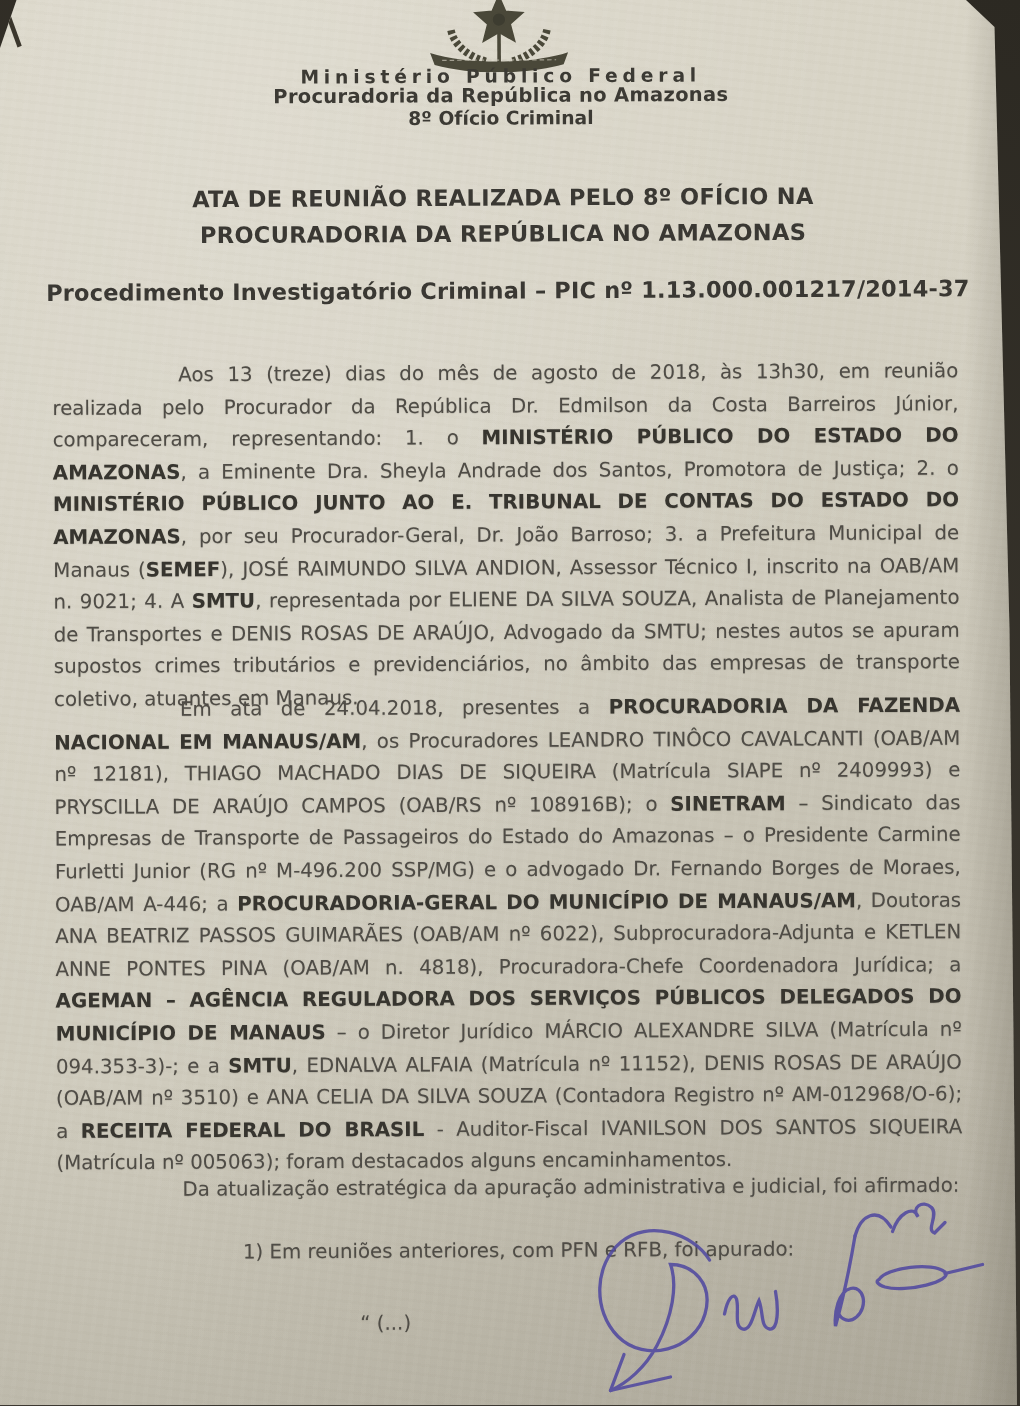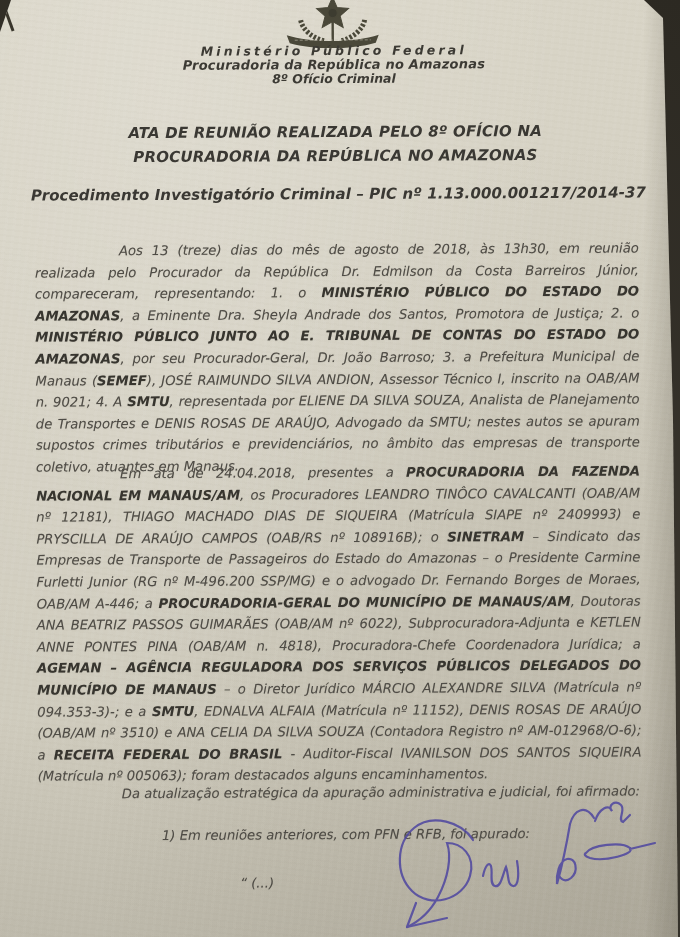--- a/index.html
+++ b/index.html
@@ -9,21 +9,20 @@
     font-family:"DejaVu Sans","Liberation Sans",sans-serif;
   }
   .photo{position:relative;width:680px;height:937px;background:linear-gradient(200deg,#2c2922,#3a362e 60%,#2e2b24);}
   .paper{
     position:absolute;inset:0;
     clip-path:polygon(11px 0px,644px 0px,663px 18px,673px 420px,678px 937px,0px 937px,0px 32px);
     background:
       radial-gradient(ellipse at 25% 8%, rgba(255,255,255,0.16), transparent 55%),
       radial-gradient(ellipse at 90% 95%, rgba(70,62,45,0.14), transparent 60%),
       linear-gradient(170deg,#dad6c8 0%,#d4d0c2 45%,#c9c5b7 100%);
-    font-style: italic;
   }
   .grain{
     position:absolute;inset:0;pointer-events:none;
     background:
       repeating-linear-gradient(7deg, rgba(120,110,90,0.022) 0 2px, transparent 2px 6px),
       repeating-linear-gradient(97deg, rgba(255,255,255,0.03) 0 3px, transparent 3px 8px);
   }
   .edge-shade{
     position:absolute;top:0;right:0;width:46px;height:100%;pointer-events:none;
     background:linear-gradient(to left, rgba(55,50,38,0.22), rgba(55,50,38,0.0) 80%);

